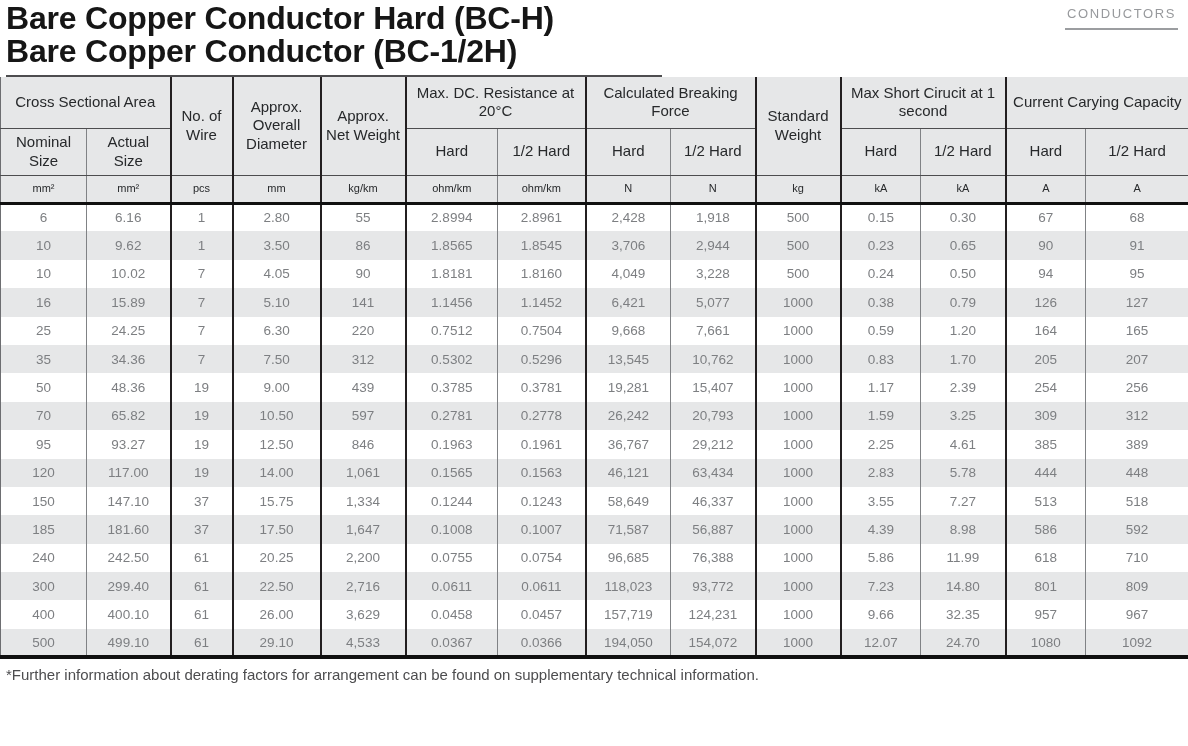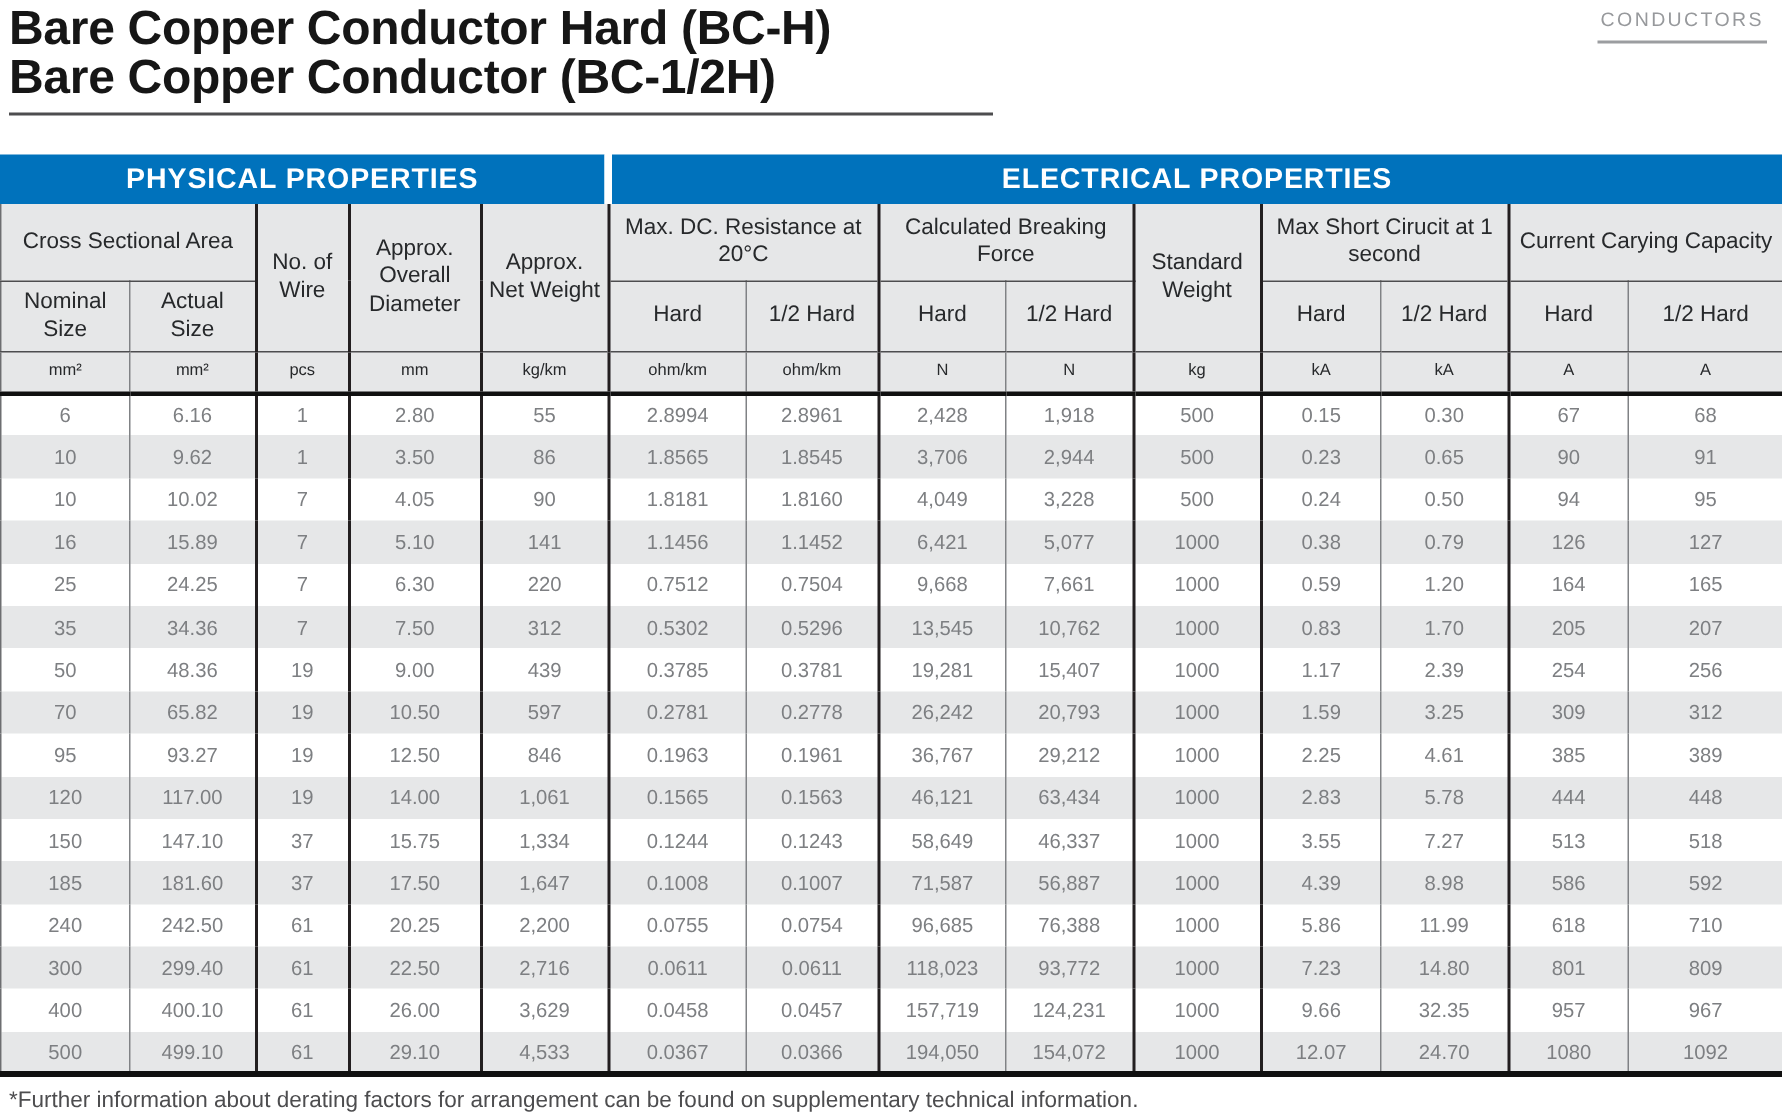--- a/index.html
+++ b/index.html
@@ -49,25 +49,20 @@
   <div class="title-block">
     <h1 class="title-line">Bare Copper Conductor Hard (BC-H)</h1>
     <h1 class="title-line">Bare Copper Conductor (BC-1/2H)</h1>
     <div class="title-rule"></div>
   </div>
 
   <div class="category">
     <span>CONDUCTORS</span>
   </div>
 
-  <div class="band">
-    <div class="band-seg band-physical">PHYSICAL PROPERTIES</div>
-    <div class="band-gap"></div>
-    <div class="band-seg band-electrical">ELECTRICAL PROPERTIES</div>
-  </div>
 
   <table>
     <colgroup>
       <col style="width:86px">
         <col style="width:84px">
         <col style="width:62px">
         <col style="width:88px">
       <col style="width:85px">
         <col style="width:92px">
         <col style="width:88px">

